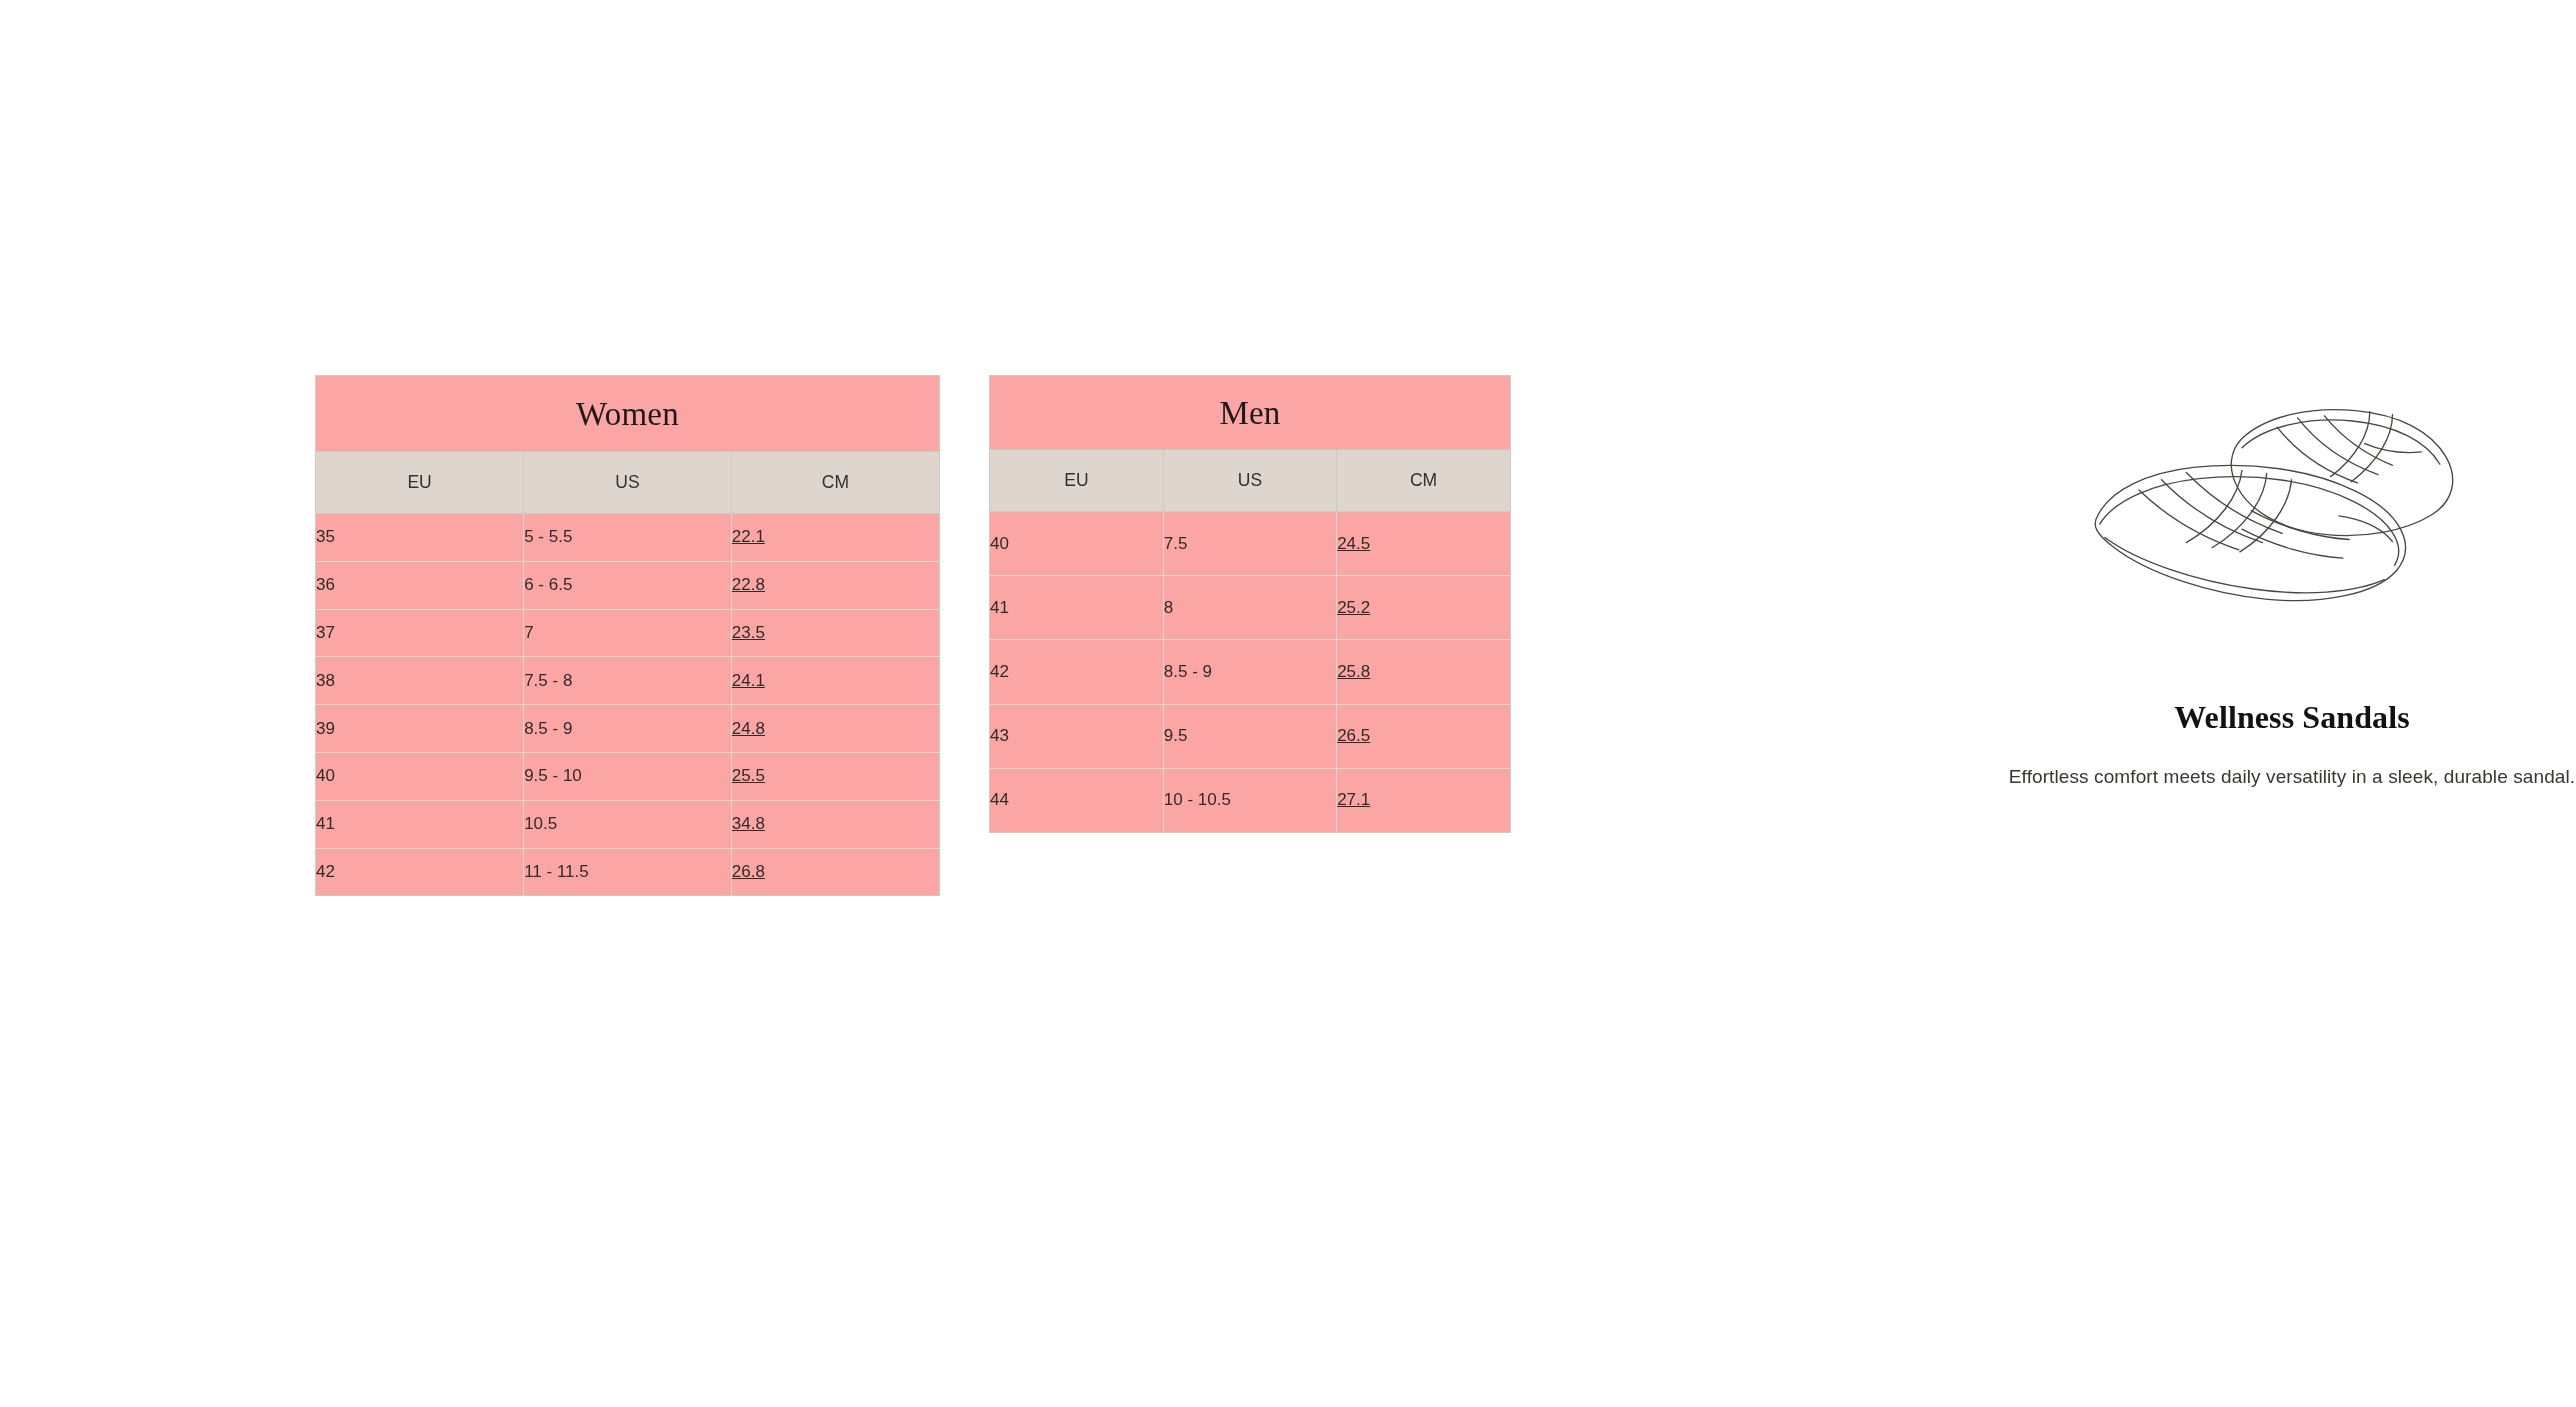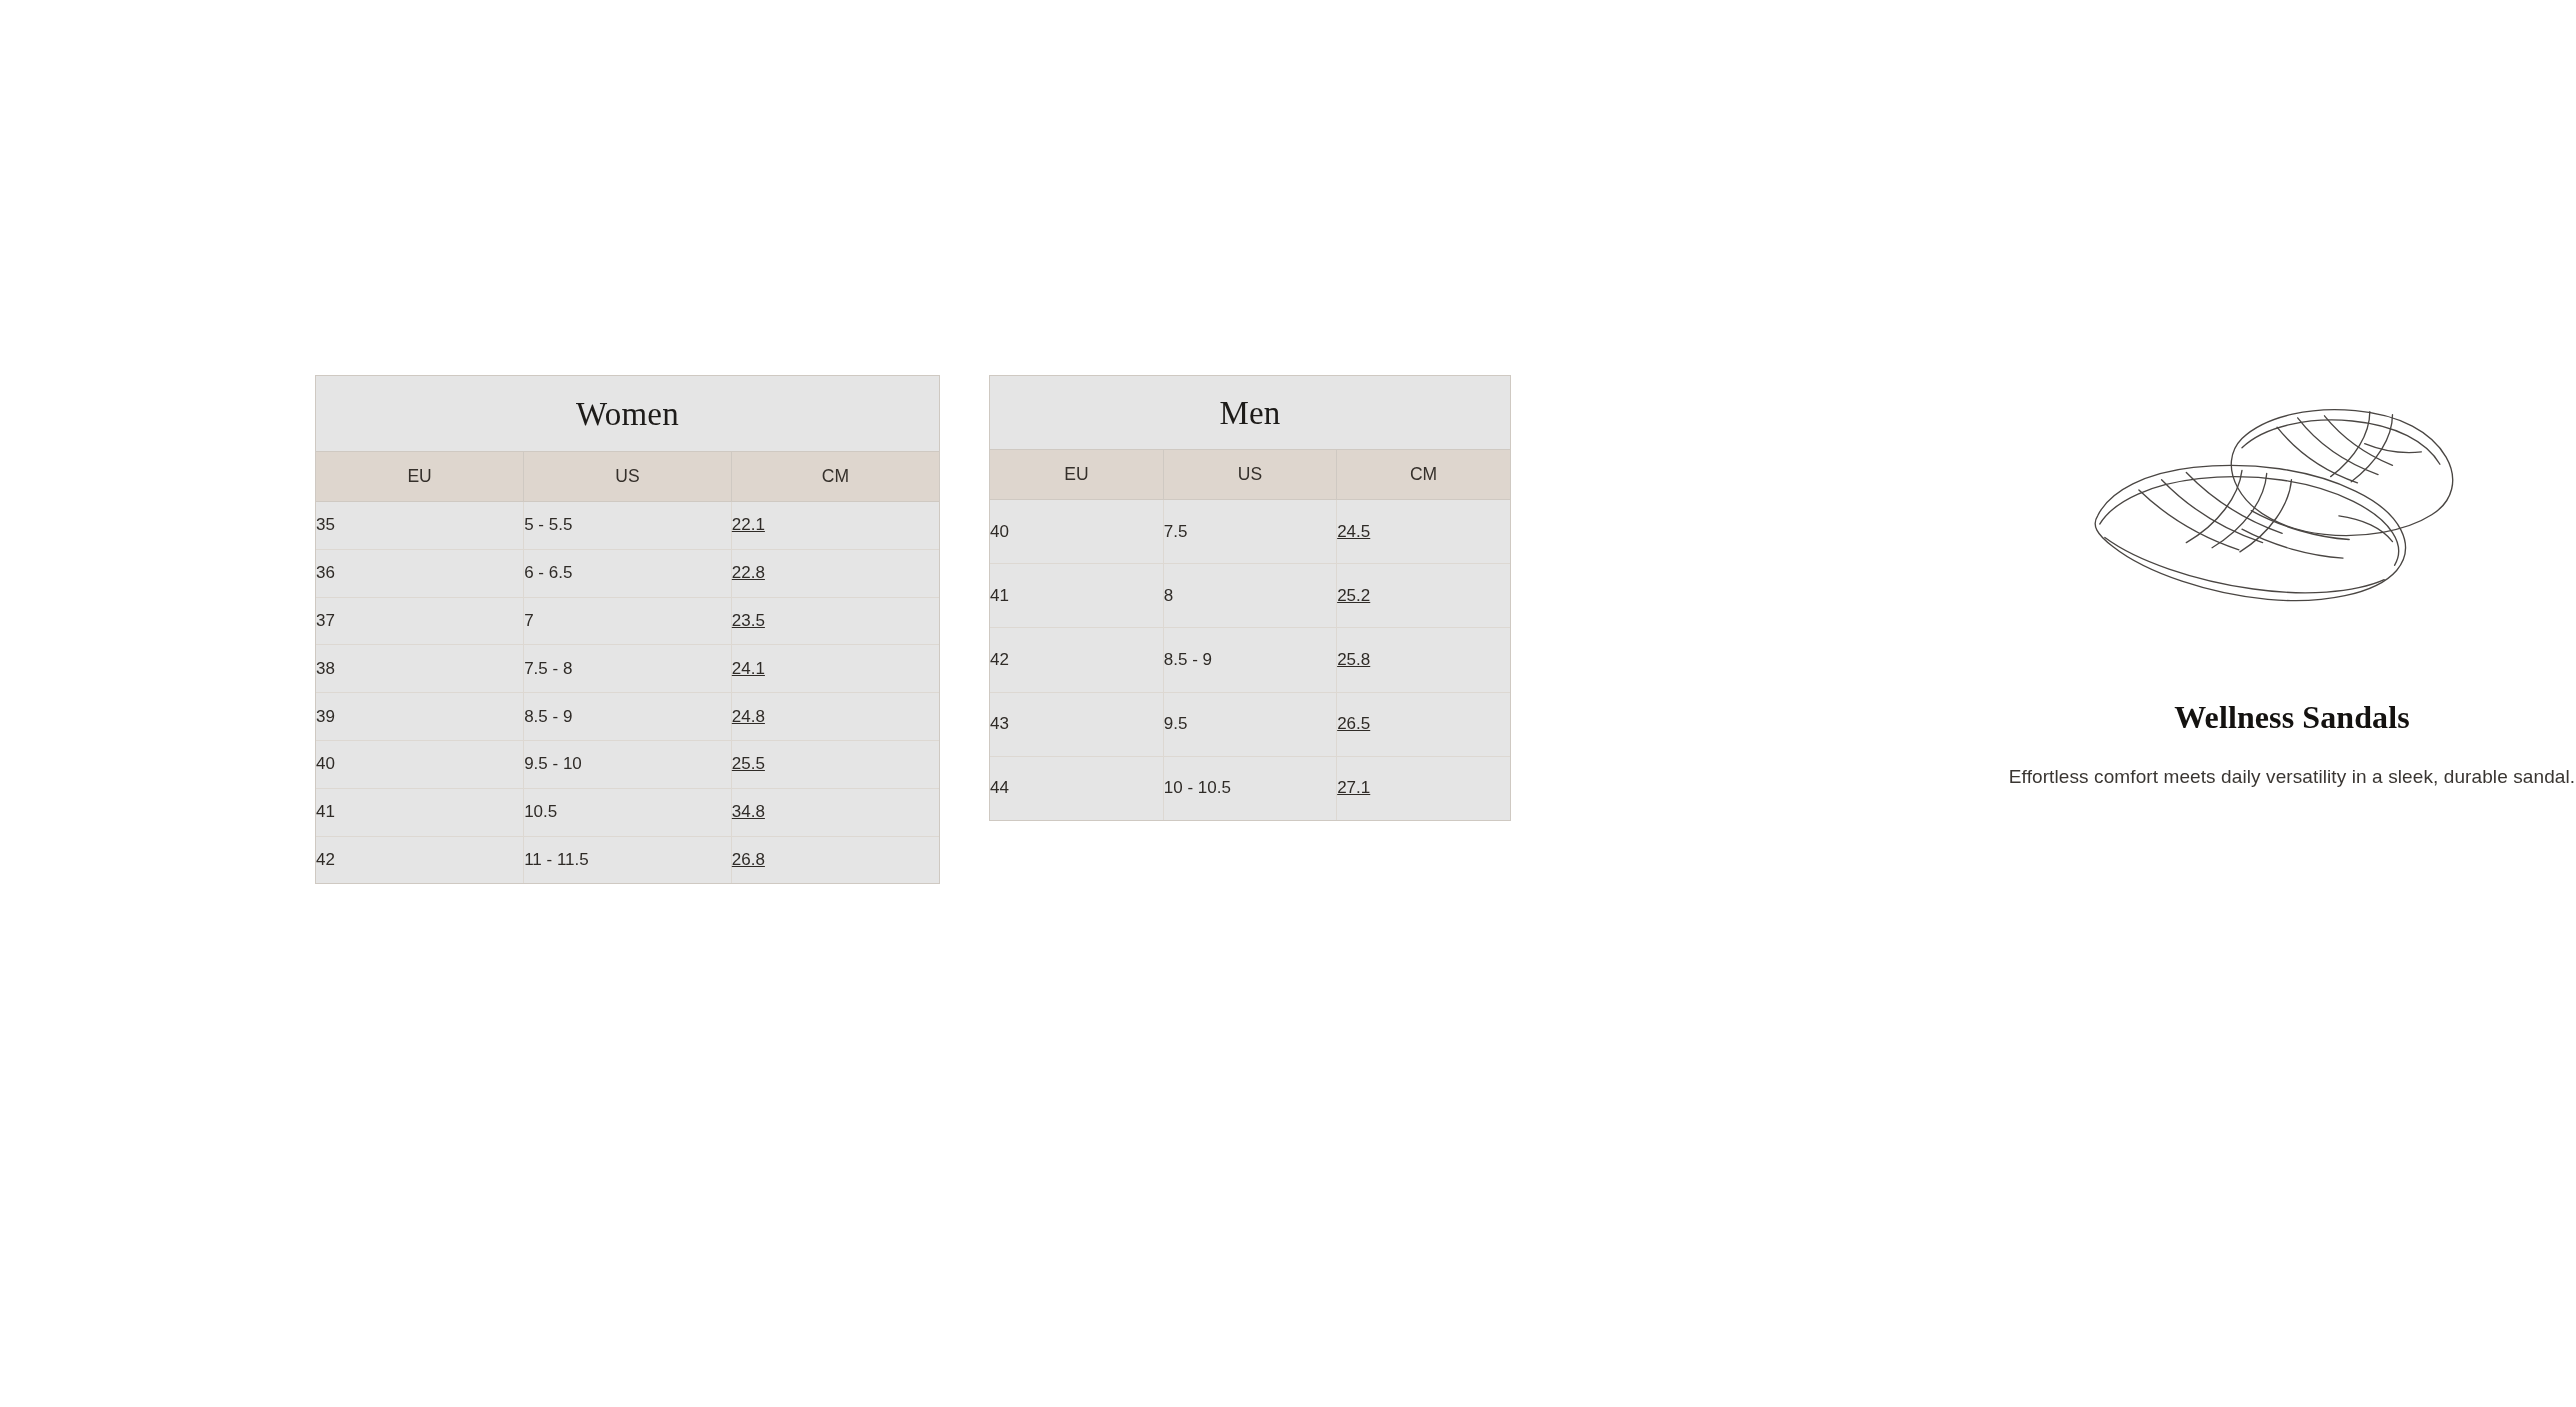--- a/index.html
+++ b/index.html
@@ -14,21 +14,21 @@
     position: relative;
     width: 2968px;
     height: 1408px;
     background: #ffffff;
   }
 
   
   .size-table {
     position: absolute;
     border: 1.5px solid #cfc9c2;
-    background: #e5e5e5;
+    background: #fca5a5;
   }
   #table-women { left: 315px; top: 375px; width: 625px; }
   #table-men   { left: 989px; top: 375px; width: 522px; }
 
   .table-title {
     font-family: "Liberation Serif", serif;
     font-size: 33px;
     color: #1d1b19;
     text-align: center;
     padding: 18.5px 0 17.5px;
@@ -39,21 +39,21 @@
   table.sizes {
     width: 100%;
     border-collapse: collapse;
     table-layout: fixed;
   }
   table.sizes thead th {
     background: #ded6ce;
     font-weight: 400;
     font-size: 17.5px;
     color: #35302b;
-    padding: 14px 0;
+    padding: 20px 0;
     border-top: 1.5px solid #cfc9c2;
     border-bottom: 1.5px solid #cfc9c2;
     border-right: 1.5px solid #cfc9c2;
   }
   table.sizes thead th:last-child { border-right: none; }
 
   table.sizes tbody td {
     font-size: 17px;
     color: #2f2b27;
     text-align: left;

